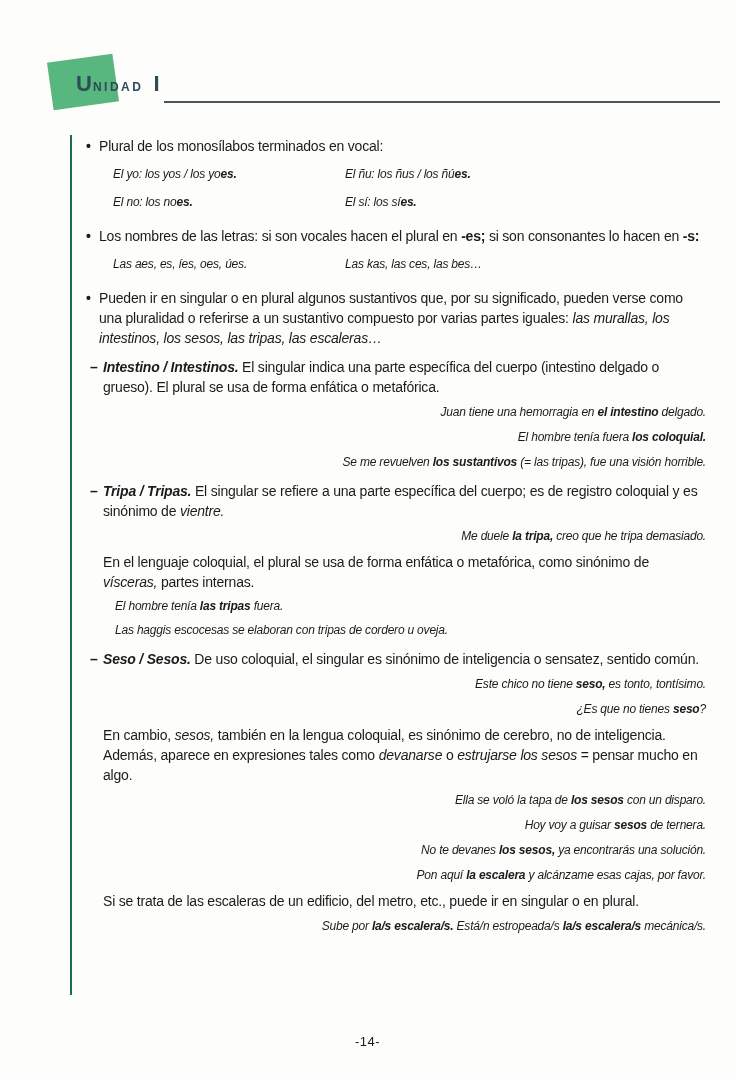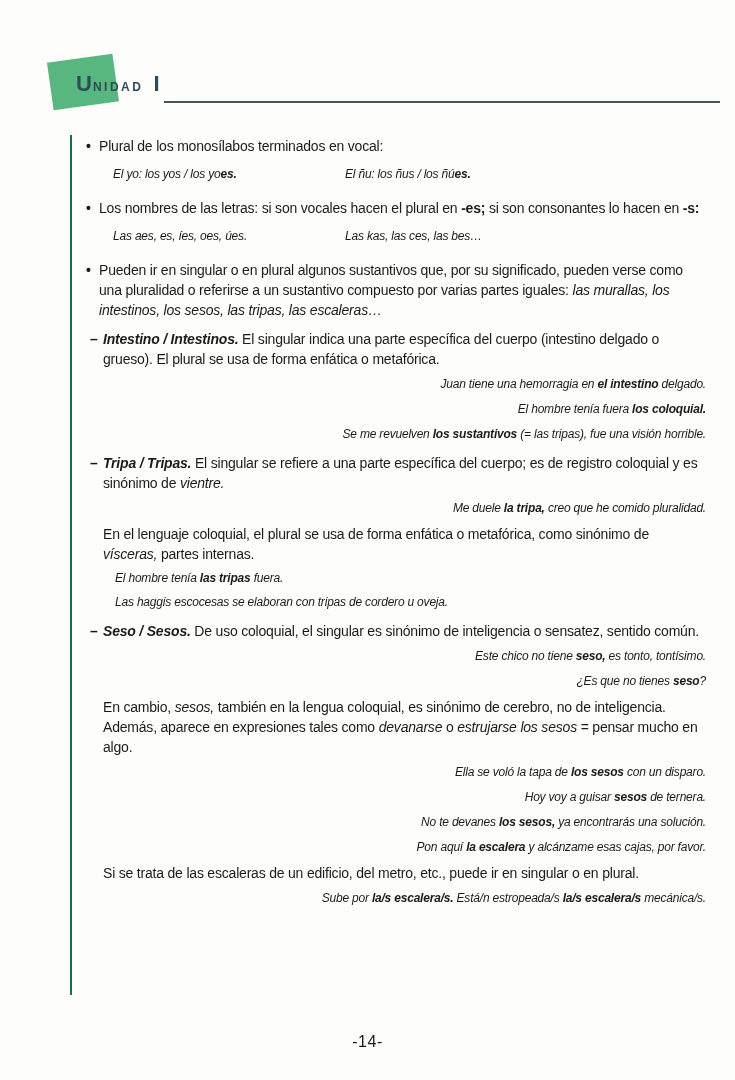--- a/index.html
+++ b/index.html
@@ -53,21 +53,21 @@
   .cols .col-r { flex:1; }
   .ex  { margin-left:56px; margin-top:5px;text-align:right; }
   .ex2 { margin-left:29px; margin-top:4px; }
   .para{ margin-left:17px; margin-top:6px; }
   .rb { font-weight:700; }
   .ri { font-style:italic; }
   .cols .row div, .ex, .ex2 { font-size:12px; }
   
   .page-number {
     position:absolute; left:0; right:0; top:1032px;
-    text-align:center; font-size:16px; color:#1b1b1b;
+    text-align:center; font-size:13px; color:#1b1b1b;
     letter-spacing:0.5px;
   }
 </style>
 </head>
 <body>
 
 <div class="page">
 
   <div class="unit-tab"></div>
   <div class="unit-title"><span class="big">U</span><span class="small">nidad</span><span class="big num">I</span></div>
@@ -77,40 +77,44 @@
 
   <div class="content">
 
     <div class="bullet"><span>Plural de los monosílabos terminados en vocal:</span></div>
 
     <div class="cols">
       <div class="row">
         <div class="col-l"><span class="ri">El yo: los yos / los yo</span><span class="rb ri">es.</span></div>
         <div class="col-r"><span class="ri">El ñu: los ñus / los ñú</span><span class="rb ri">es.</span></div>
       </div>
+      <div class="row">
+        <div class="col-l"><span class="ri">El no: los no</span><span class="rb ri">es.</span></div>
+        <div class="col-r"><span class="ri">El sí: los sí</span><span class="rb ri">es.</span></div>
+      </div>
     </div>
 
     <div class="bullet"><span>Los nombres de las letras: si son vocales hacen el plural en </span><span class="rb">-es;</span><span> si son consonantes lo hacen en </span><span class="rb">-s:</span></div>
 
     <div class="cols">
       <div class="row">
         <div class="col-l"><span class="ri">Las aes, es, íes, oes, úes.</span></div>
         <div class="col-r"><span class="ri">Las kas, las ces, las bes…</span></div>
       </div>
     </div>
 
     <div class="bullet"><span>Pueden ir en singular o en plural algunos sustantivos que, por su significado, pueden verse como una pluralidad o referirse a un sustantivo compuesto por varias partes iguales: </span><span class="ri">las murallas, los intestinos, los sesos, las tripas, las escaleras…</span></div>
 
     <div class="dash"><span class="rb ri">Intestino / Intestinos.</span><span> El singular indica una parte específica del cuerpo (intestino delgado o grueso). El plural se usa de forma enfática o metafórica.</span></div>
     <div class="ex"><span class="ri">Juan tiene una hemorragia en </span><span class="rb ri">el intestino</span><span class="ri"> delgado.</span></div>
     <div class="ex"><span class="ri">El hombre tenía fuera </span><span class="rb ri">los coloquial.</span></div>
     <div class="ex"><span class="ri">Se me revuelven </span><span class="rb ri">los sustantivos</span><span class="ri"> (= las tripas), fue una visión horrible.</span></div>
 
     <div class="dash"><span class="rb ri">Tripa / Tripas.</span><span> El singular se refiere a una parte específica del cuerpo; es de registro coloquial y es sinónimo de </span><span class="ri">vientre.</span></div>
-    <div class="ex"><span class="ri">Me duele </span><span class="rb ri">la tripa,</span><span class="ri"> creo que he comido pluralidad.</span></div>
+    <div class="ex"><span class="ri">Me duele </span><span class="rb ri">la tripa,</span><span class="ri"> creo que he tripa demasiado.</span></div>
     <div class="para"><span>En el lenguaje coloquial, el plural se usa de forma enfática o metafórica, como sinónimo de </span><span class="ri">vísceras,</span><span> partes internas.</span></div>
     <div class="ex2"><span class="ri">El hombre tenía </span><span class="rb ri">las tripas</span><span class="ri"> fuera.</span></div>
     <div class="ex2"><span class="ri">Las haggis escocesas se elaboran con tripas de cordero u oveja.</span></div>
 
     <div class="dash"><span class="rb ri">Seso / Sesos.</span><span> De uso coloquial, el singular es sinónimo de inteligencia o sensatez, sentido común.</span></div>
     <div class="ex"><span class="ri">Este chico no tiene </span><span class="rb ri">seso,</span><span class="ri"> es tonto, tontísimo.</span></div>
     <div class="ex"><span class="ri">¿Es que no tienes </span><span class="rb ri">seso</span><span class="ri">?</span></div>
     <div class="para"><span>En cambio, </span><span class="ri">sesos,</span><span> también en la lengua coloquial, es sinónimo de cerebro, no de inteligencia. Además, aparece en expresiones tales como </span><span class="ri">devanarse</span><span> o </span><span class="ri">estrujarse los sesos</span><span> = pensar mucho en algo.</span></div>
     <div class="ex"><span class="ri">Ella se voló la tapa de </span><span class="rb ri">los sesos</span><span class="ri"> con un disparo.</span></div>
     <div class="ex"><span class="ri">Hoy voy a guisar </span><span class="rb ri">sesos</span><span class="ri"> de ternera.</span></div>

